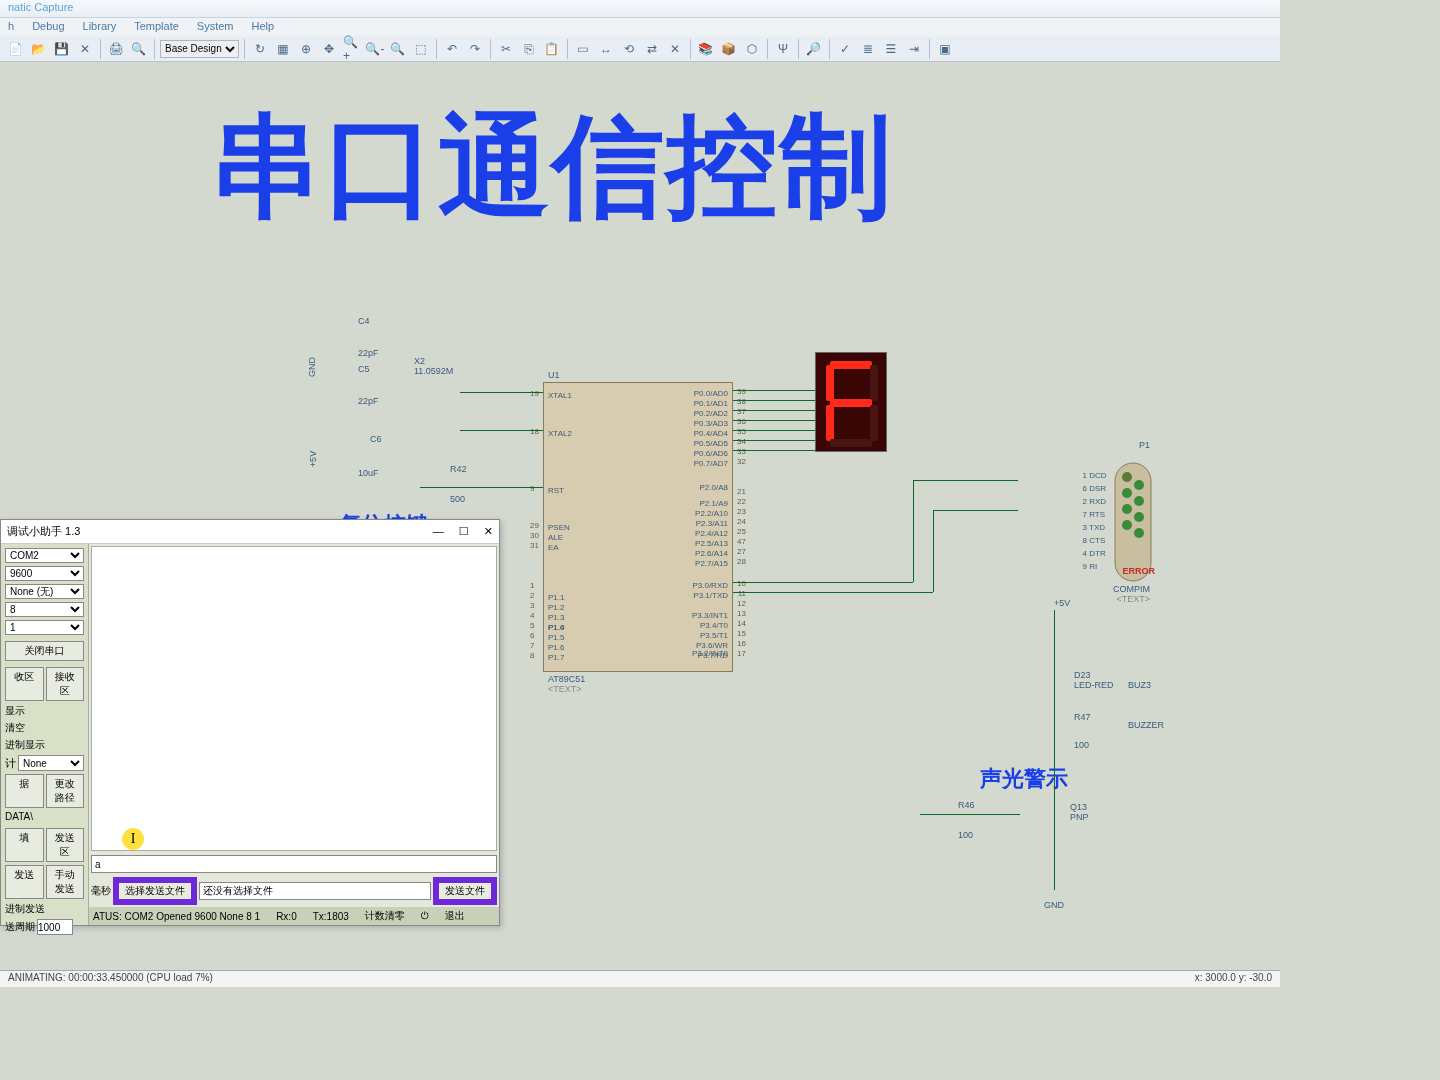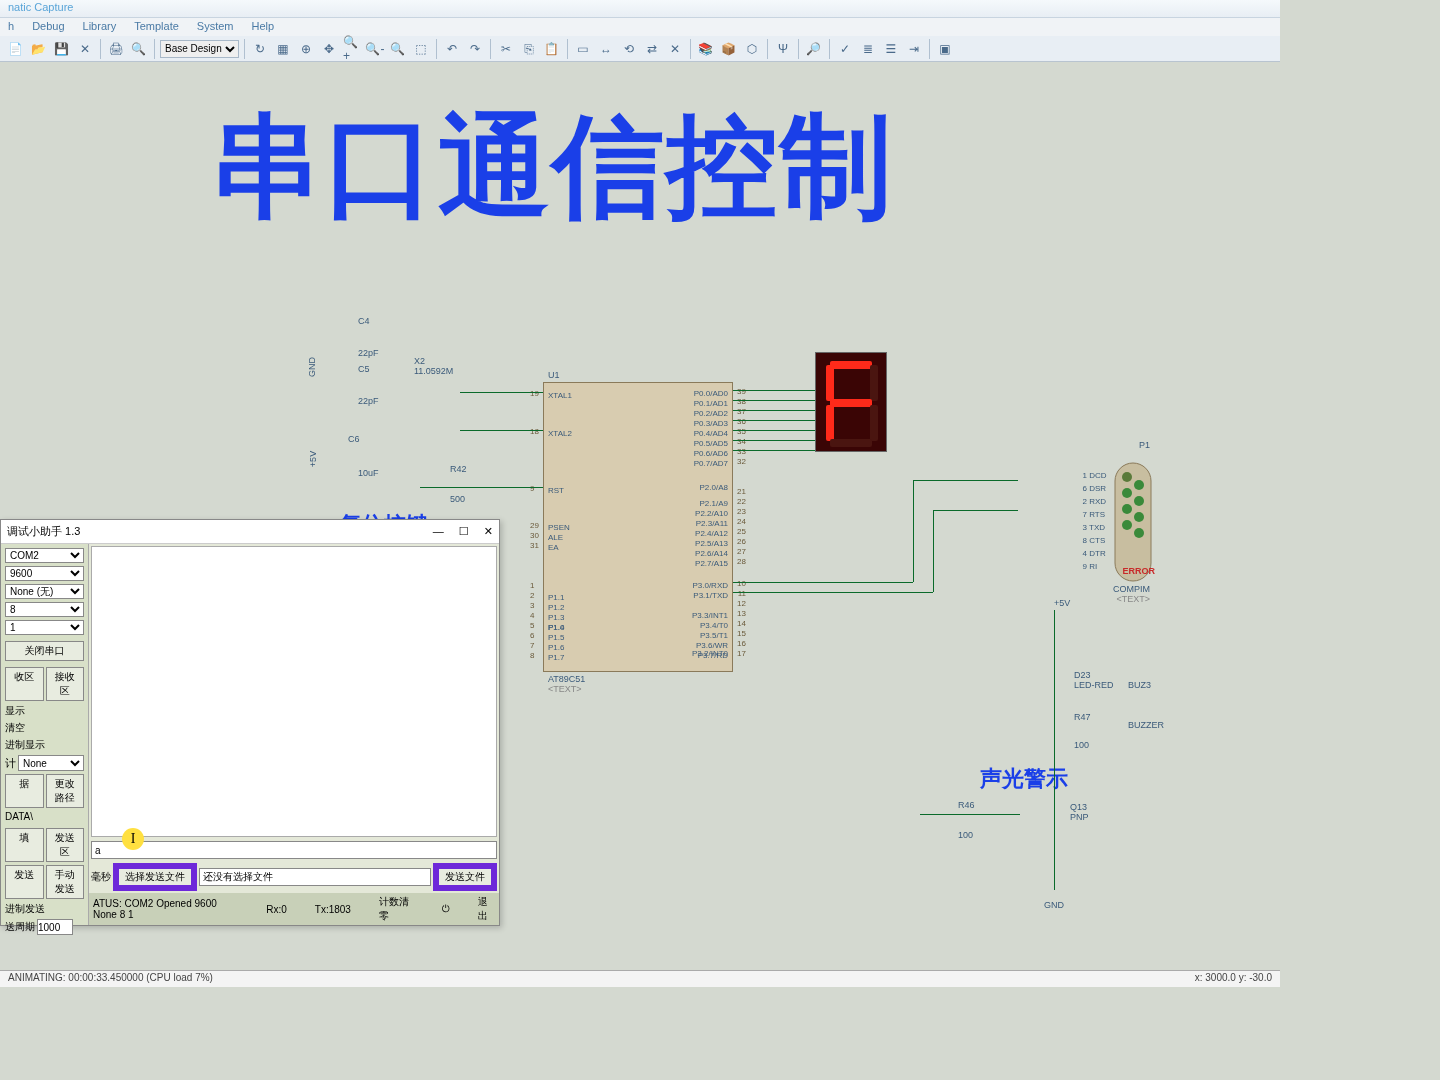--- a/index.html
+++ b/index.html
@@ -32,21 +32,21 @@
 .serial-body { display: flex; height: calc(100% - 24px); }
 .serial-left { width: 88px; background: #d8e0c8; padding: 4px; border-right: 1px solid #aaa; display: flex; flex-direction: column; gap: 3px; }
 .serial-left select, .serial-left input { width: 100%; font-size: 10px; height: 16px; border: 1px solid #888; background: #fff; }
 .serial-left .btn { background: #e8ece0; border: 1px solid #888; font-size: 10px; padding: 2px 4px; text-align: center; cursor: default; }
 .serial-left label { font-size: 10px; display: block; }
 .serial-right { flex: 1; display: flex; flex-direction: column; }
 .rx-area { flex: 1; background: #fff; border: 1px solid #aaa; margin: 2px; position: relative; }
 .tx-row { display: flex; align-items: center; padding: 2px; gap: 2px; }
 .tx-row input[type=text] { flex: 1; height: 18px; border: 1px solid #888; font-size: 10px; padding: 0 3px; }
 .tx-row .btn { background: #e8ece0; border: 6px solid #6d28d9; font-size: 10px; padding: 1px 6px; }
-.status-row { background: #c8d0b8; padding: 2px 4px; font-size: 10px; display: flex; gap: 28px; align-items: center; }
+.status-row { background: #c8d0b8; padding: 2px 4px; font-size: 10px; display: flex; gap: 16px; align-items: center; }
 .statusbar { position: absolute; bottom: 0; left: 0; right: 0; height: 17px; background: #f4f4f4; border-top: 1px solid #aaa; font-size: 10px; padding: 1px 8px; color: #444; display:flex; justify-content:space-between;}
 .cursor-yellow { position:absolute; left:122px; top:766px; width:22px; height:22px; background:#ffe040; border-radius:50%; display:flex; align-items:center; justify-content:center; font-family:serif; font-size:14px; color:#000;}
 </style>
 </head>
 <body>
 
 <div class="titlebar"><span>natic Capture</span></div>
 
 <div class="menubar">
   <span>h</span>
@@ -160,21 +160,21 @@
       <div class="pin-num" style="top: 104px; right: -14px;">21</div>
       <div class="mcu-pin right" style="top: 116px;">P2.1/A9</div>
       <div class="pin-num" style="top: 114px; right: -14px;">22</div>
       <div class="mcu-pin right" style="top: 126px;">P2.2/A10</div>
       <div class="pin-num" style="top: 124px; right: -14px;">23</div>
       <div class="mcu-pin right" style="top: 136px;">P2.3/A11</div>
       <div class="pin-num" style="top: 134px; right: -14px;">24</div>
       <div class="mcu-pin right" style="top: 146px;">P2.4/A12</div>
       <div class="pin-num" style="top: 144px; right: -14px;">25</div>
       <div class="mcu-pin right" style="top: 156px;">P2.5/A13</div>
-      <div class="pin-num" style="top: 154px; right: -14px;">26</div>
+      <div class="pin-num" style="top: 154px; right: -14px;">47</div>
       <div class="mcu-pin right" style="top: 166px;">P2.6/A14</div>
       <div class="pin-num" style="top: 164px; right: -14px;">27</div>
       <div class="mcu-pin right" style="top: 176px;">P2.7/A15</div>
       <div class="pin-num" style="top: 174px; right: -14px;">28</div>
       <div class="mcu-pin right" style="top: 198px;">P3.0/RXD</div>
       <div class="pin-num" style="top: 196px; right: -14px;">10</div>
       <div class="mcu-pin right" style="top: 208px;">P3.1/TXD</div>
       <div class="pin-num" style="top: 206px; right: -14px;">11</div>
       <div class="mcu-pin right" style="top: 218px; margin-top: 48px;">P3.2/INT0</div>
       <div class="pin-num" style="top: 216px; right: -14px;">12</div>
@@ -220,21 +220,21 @@
   <div class="comp-label" style="right:130px;top:522px">COMPIM</div>
   <div class="comp-label" style="right:130px;top:532px;color:#888">&lt;TEXT&gt;</div>
   <div class="comp-label" style="right:125px;top:504px;color:#c82a2a;font-weight:bold">ERROR</div>
 
   <div class="comp-label" style="left:358px;top:254px">C4</div>
   <div class="comp-label" style="left:358px;top:286px">22pF</div>
   <div class="comp-label" style="left:358px;top:302px">C5</div>
   <div class="comp-label" style="left:358px;top:334px">22pF</div>
   <div class="comp-label" style="left:414px;top:294px">X2</div>
   <div class="comp-label" style="left:414px;top:304px">11.0592M</div>
-  <div class="comp-label" style="left:348px;top:372px">C6</div>
+  <div class="comp-label" style="left:370px;top:372px">C6</div>
   <div class="comp-label" style="left:358px;top:406px">10uF</div>
   <div class="comp-label" style="left:450px;top:402px">R42</div>
   <div class="comp-label" style="left:450px;top:432px">500</div>
   <div class="comp-label" style="left:1054px;top:536px">+5V</div>
   <div class="comp-label" style="left:1074px;top:608px">D23</div>
   <div class="comp-label" style="left:1074px;top:618px">LED-RED</div>
   <div class="comp-label" style="left:1128px;top:618px">BUZ3</div>
   <div class="comp-label" style="left:1128px;top:658px">BUZZER</div>
   <div class="comp-label" style="left:1074px;top:650px">R47</div>
   <div class="comp-label" style="left:1074px;top:678px">100</div>

